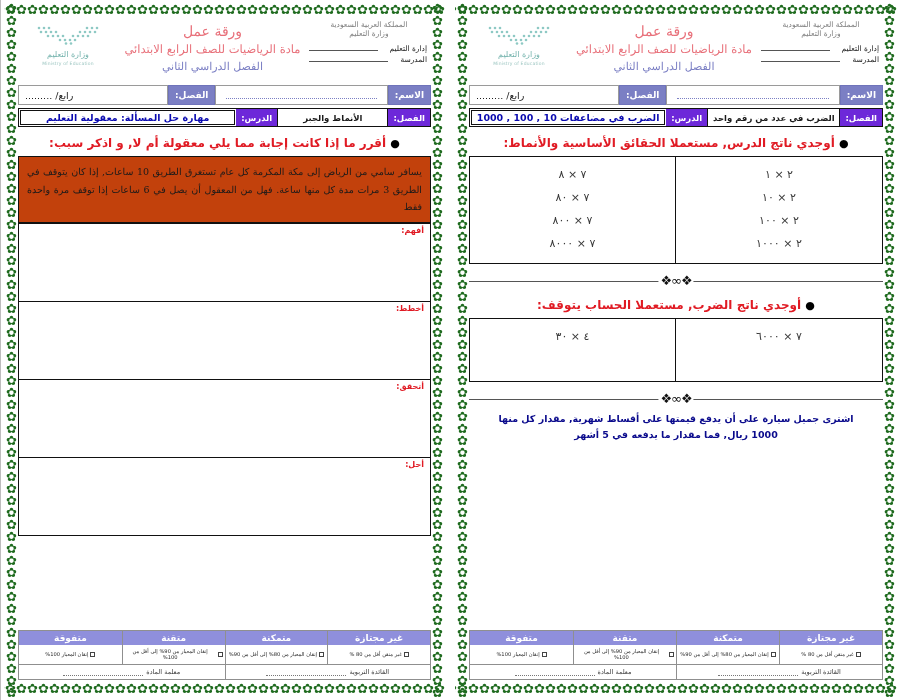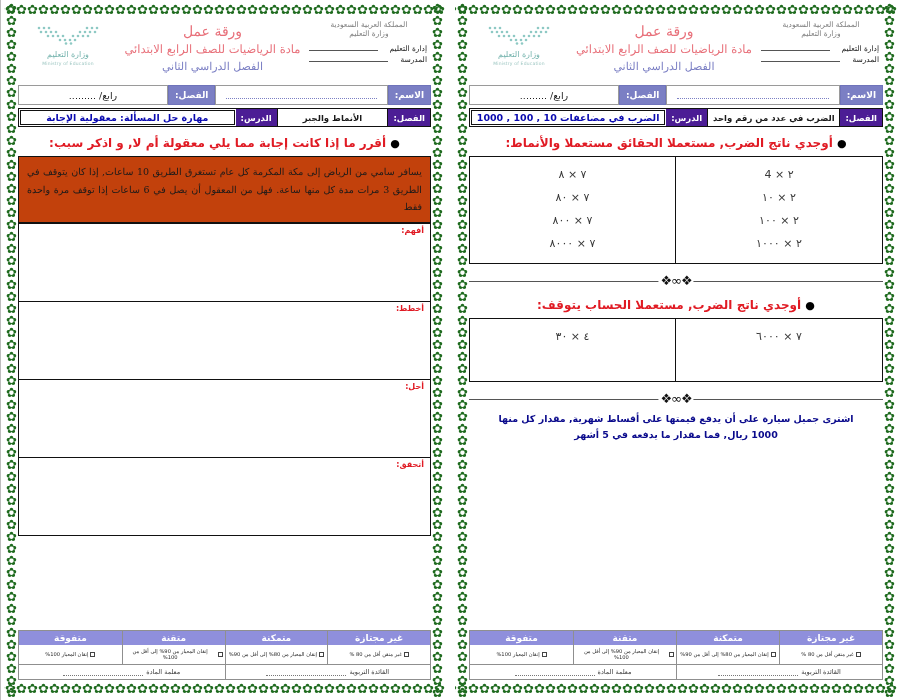--- a/index.html
+++ b/index.html
@@ -164,40 +164,40 @@
   .fld {
     border: 1px solid #9a9a9a;
     background: #ffffff;
     display: flex;
     align-items: center;
     padding: 0 6px;
     font-size: 9px;
     color: #2b2b2b;
   }
   .fld.grow { flex: 1 1 auto; }
-  .fld.fixed { width: 150px; justify-content: center; }
+  .fld.fixed { width: 150px; justify-content: flex-end; }
   .dotline {
     flex: 1 1 auto;
     border-bottom: 1px dotted #7b7fc4;
     height: 8px;
     margin: 0 4px;
   }
   .cls-txt { font-size: 9.5px; color: #1a1a1a; white-space: nowrap; }
 
   
   .unit-strip {
     display: flex;
     flex-direction: row;
     align-items: stretch;
     height: 19px;
     margin-top: 3px;
     border: 1.4px solid #111;
   }
   .tag-b {
-    background: #4c1d95;
+    background: #6d28d9;
     color: #ffffff;
     font-size: 8.5px;
     font-weight: bold;
     padding: 0 5px;
     display: flex;
     align-items: center;
     justify-content: center;
     white-space: nowrap;
   }
   .unit-val {
@@ -667,25 +667,25 @@
 
       <div class="unit-strip">
         <div class="tag-b">الفصل:</div>
         <div class="unit-val">الضرب في عدد من رقم واحد</div>
         <div class="tag-b">الدرس:</div>
         <div class="unit-val boxed">الضرب في مضاعفات 10 , 100 , 1000</div>
       </div>
 
       <div class="prompt">
         <span class="bullet">●</span>
-        <span>أوجدي ناتج الضرب, مستعملا الحقائق مستعملا والأنماط:</span>
+        <span>أوجدي ناتج الدرس, مستعملا الحقائق الأساسية والأنماط:</span>
       </div>
       <div class="ex-table tall">
         <div class="ex-col">
-          <div class="ex-item">٢ × 4</div>
+          <div class="ex-item">٢ × ١</div>
           <div class="ex-item">٢ × ١٠</div>
           <div class="ex-item">٢ × ١٠٠</div>
           <div class="ex-item">٢ × ١٠٠٠</div>
         </div>
         <div class="ex-col">
           <div class="ex-item">٧ × ٨</div>
           <div class="ex-item">٧ × ٨٠</div>
           <div class="ex-item">٧ × ٨٠٠</div>
           <div class="ex-item">٧ × ٨٠٠٠</div>
         </div>
@@ -1038,42 +1038,42 @@
         <div class="tag-v">الفصل:</div>
         <div class="fld fixed">
           <span class="cls-txt">رابع/ .........</span>
         </div>
       </div>
 
       <div class="unit-strip">
         <div class="tag-b">الفصل:</div>
         <div class="unit-val">الأنماط والجبر</div>
         <div class="tag-b">الدرس:</div>
-        <div class="unit-val boxed">مهارة حل المسألة: معقولية الإجابة</div>
+        <div class="unit-val boxed">مهارة حل المسألة: معقولية التعليم</div>
       </div>
 
       <div class="prompt">
         <span class="bullet">●</span>
         <span>أقرر ما إذا كانت إجابة مما يلي معقولة أم لا, و اذكر سبب:</span>
       </div>
 
       <div class="q-box">يسافر سامي من الرياض إلى مكة المكرمة كل عام تستغرق الطريق 10 ساعات, إذا كان يتوقف في الطريق 3 مرات مدة كل منها ساعة. فهل من المعقول أن يصل في 6 ساعات إذا توقف مرة واحدة فقط</div>
 
       <div class="steps">
         <div class="step" style="height:78px">
           <div class="step-label">أفهم:</div>
         </div>
         <div class="step" style="height:78px">
           <div class="step-label">أخطط:</div>
         </div>
         <div class="step" style="height:78px">
+          <div class="step-label">أتحقق:</div>
+        </div>
+        <div class="step" style="height:78px">
           <div class="step-label">أحل:</div>
-        </div>
-        <div class="step" style="height:78px">
-          <div class="step-label">أتحقق:</div>
         </div>
       </div>
     </div>
 
     <div class="assess">
       <div class="assess-row assess-head">
         <div class="cell">غير مجتازة</div>
         <div class="cell">متمكنة</div>
         <div class="cell">متقنة</div>
         <div class="cell">متفوقة</div>

